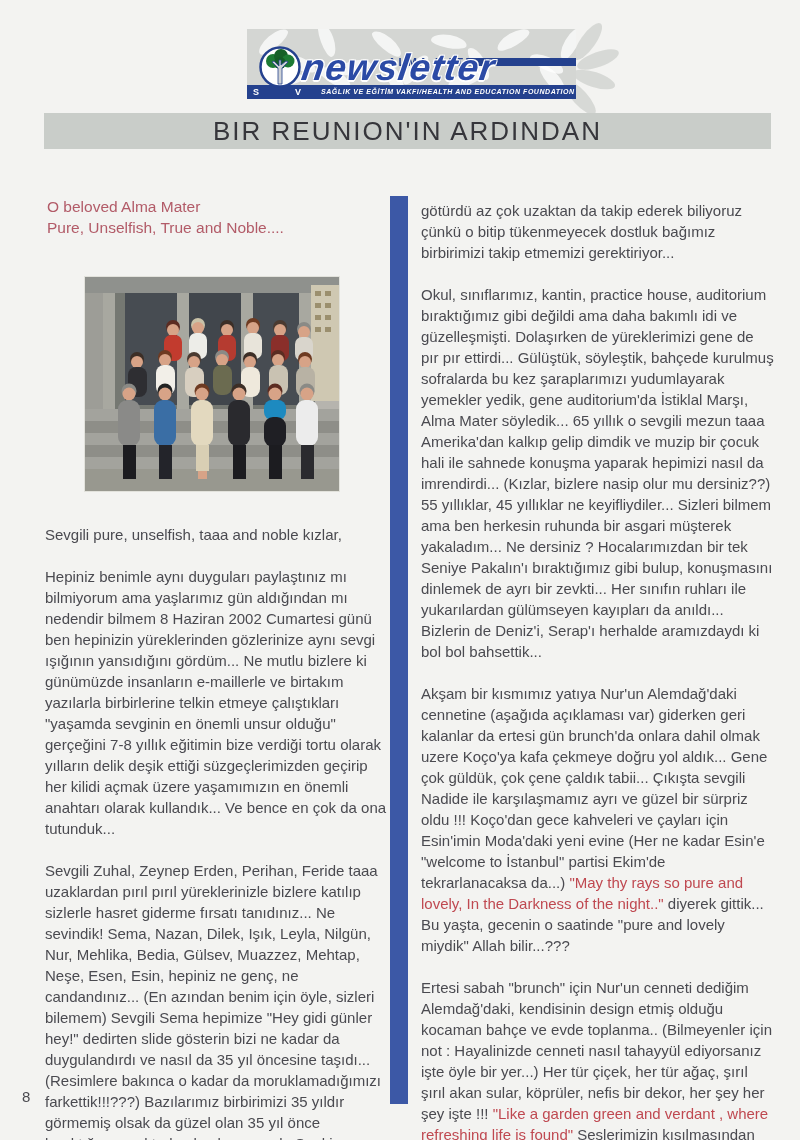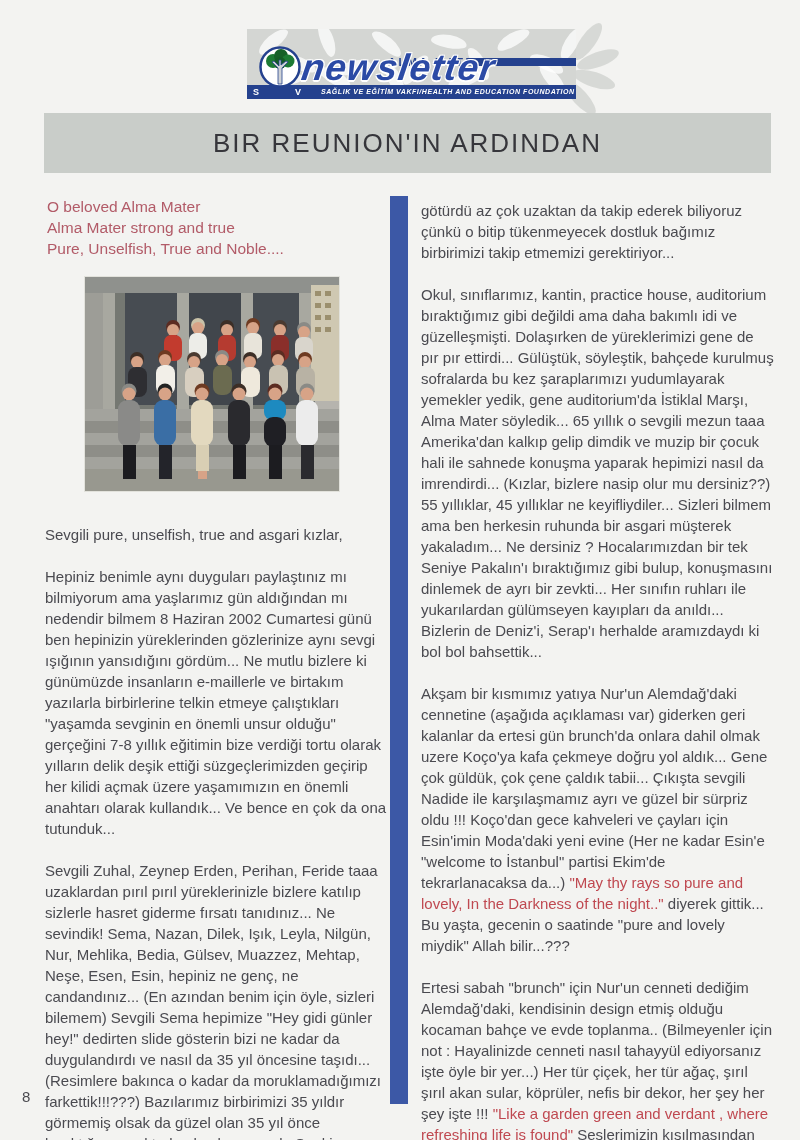--- a/index.html
+++ b/index.html
@@ -44,21 +44,21 @@
     background:var(--bar_blue,#24418e);
   }
   .brand-script{
     position:absolute; left:302px; top:47px; font-size:37px; font-weight:bold; font-style:italic;
     letter-spacing:1px; color:var(--script_blue,#2b4aa5); transform:skewX(-8deg);
     text-shadow:-1px -1px 0 #fff,1px -1px 0 #fff,-1px 1px 0 #fff,1px 1px 0 #fff,0 2px 0 #fff;
     white-space:nowrap;
   }
   
   .title-band{
-    position:absolute; left:44px; top:113px; width:727px; height:60px;
+    position:absolute; left:44px; top:113px; width:727px; height:36px;
     background:var(--title_band,#c9cdc9);
     display:flex; align-items:center; justify-content:center;
   }
   .page-title{
     font-size:26px; letter-spacing:2px; color:#36363b; white-space:nowrap;
   }
   
   .quote{
     position:absolute; left:47px; top:196px;
     font-size:15.5px; line-height:21px; color:var(--quote_red,#b25b68);
@@ -134,21 +134,20 @@
   <div class="brand-alma">ALMA MATER</div>
   <div class="brand-strip"></div>
   <div class="brand-script">newsletter</div>
 
   <div class="title-band">
     <div class="page-title">BIR REUNION'IN ARDINDAN</div>
   </div>
 
   <div class="quote">
       <div>O beloved Alma Mater</div>
-      <div>Alma Mater strong and true</div>
       <div>Pure, Unselfish, True and Noble....</div>
     </div>
 
   <div class="photo-frame">
     <svg viewBox="0 0 254 214" width="254" height="214">
       <rect width="254" height="214" fill="#b6b4ae"></rect>
       <rect width="254" height="16" fill="#8f918d"></rect>
       <rect x="0" y="16" width="18" height="116" fill="#9d9d97"></rect>
       <rect x="30" y="16" width="200" height="116" fill="#757872"></rect>
       <rect x="40" y="16" width="52" height="112" fill="#474c52"></rect>
@@ -248,21 +247,21 @@
           <rect x="184" y="168" width="13" height="34" fill="#1c1c20"></rect>
         <circle cx="222" cy="114" r="7.5" fill="#8a8a86"></circle>
           <circle cx="222" cy="117" r="6.5" fill="#d7a387"></circle>
           <rect x="211" y="123" width="22" height="46" rx="9" fill="#ececec"></rect>
           <rect x="216" y="168" width="13" height="34" fill="#2a2a2e"></rect>
       </g>
     </svg>
   </div>
 
   <div class="left-text">
-    <p>Sevgili pure, unselfish, true and asgari kızlar,</p>
+    <p>Sevgili pure, unselfish, taaa and noble kızlar,</p>
     <div>
         <p><span>Hepiniz benimle aynı duyguları paylaştınız mı bilmiyorum ama yaşlarımız gün aldığından mı nedendir bilmem 8 Haziran 2002 Cumartesi günü ben hepinizin yüreklerinden gözlerinize aynı sevgi ışığının yansıdığını gördüm... Ne mutlu bizlere ki günümüzde insanların e-maillerle ve birtakım yazılarla birbirlerine telkin etmeye çalıştıkları "yaşamda sevginin en önemli unsur olduğu" gerçeğini 7-8 yıllık eğitimin bize verdiği tortu olarak yılların delik deşik ettiği süzgeçlerimizden geçirip her kilidi açmak üzere yaşamımızın en önemli anahtarı olarak kullandık... Ve bence en çok da ona tutunduk...</span></p>
         <p><span>Sevgili Zuhal, Zeynep Erden, Perihan, Feride taaa uzaklardan pırıl pırıl yüreklerinizle bizlere katılıp sizlerle hasret giderme fırsatı tanıdınız... Ne sevindik! Sema, Nazan, Dilek, Işık, Leyla, Nilgün, Nur, Mehlika, Bedia, Gülsev, Muazzez, Mehtap, Neşe, Esen, Esin, hepiniz ne genç, ne candandınız... (En azından benim için öyle, sizleri bilemem) Sevgili Sema hepimize "Hey gidi günler hey!" dedirten slide gösterin bizi ne kadar da duygulandırdı ve nasıl da 35 yıl öncesine taşıdı... (Resimlere bakınca o kadar da moruklamadığımızı farkettik!!!???) Bazılarımız birbirimizi 35 yıldır görmemiş olsak da güzel olan 35 yıl önce bıraktığımız noktadan başlamamızdı. Sanki zaman durmuş ve hiçbir şey değişmemiş... Halbuki hayat bize neler getirdi, neler</span></p>
       </div>
   </div>
 
   <div class="divider"></div>
 
   <div class="right-col">
       <p><span>götürdü az çok uzaktan da takip ederek biliyoruz çünkü o bitip tükenmeyecek dostluk bağımız birbirimizi takip etmemizi gerektiriyor...</span></p>

